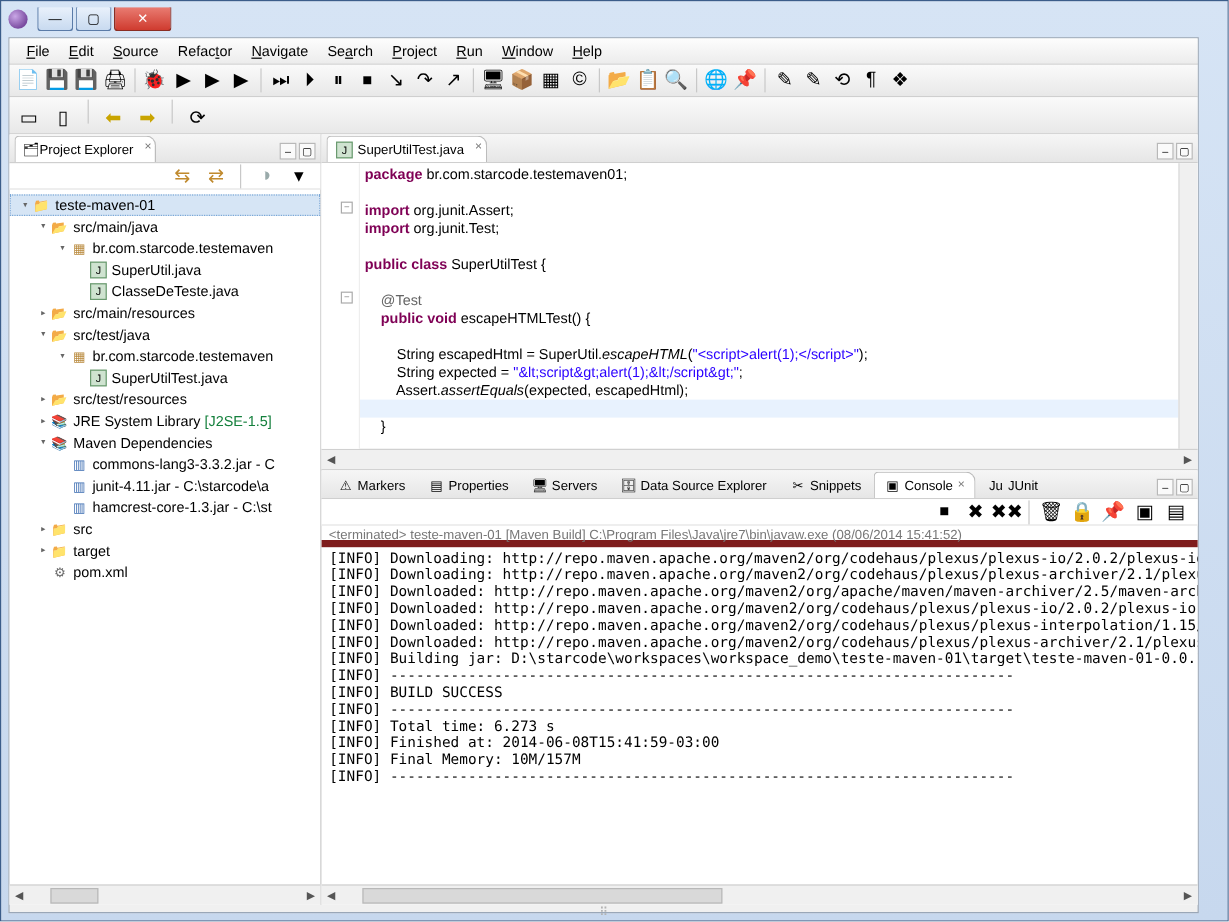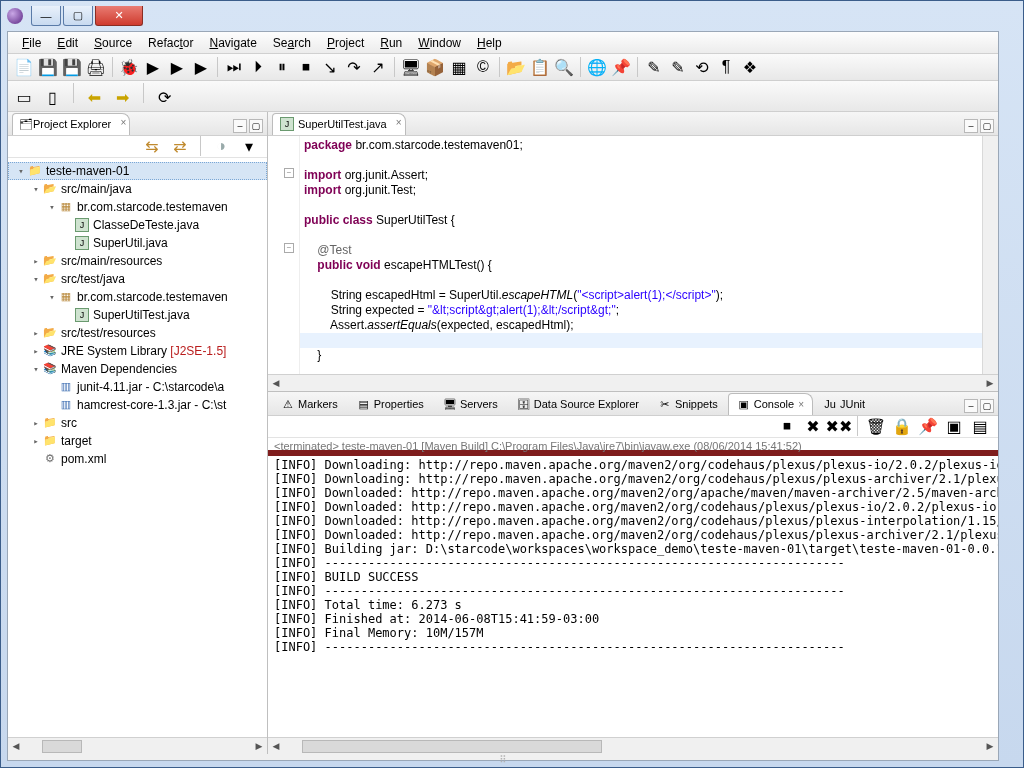--- a/index.html
+++ b/index.html
@@ -191,26 +191,26 @@
               <span>src/main/java</span>
             </div>
             <div class="node" style="padding-left: 38px;">
               <span class="tw">▾</span>
               <span class="ico pkg"></span>
               <span>br.com.starcode.testemaven</span>
             </div>
             <div class="node" style="padding-left: 54px;">
               <span class="tw"></span>
               <span class="ico java"></span>
+              <span>SuperUtil.java</span>
+            </div>
+            <div class="node" style="padding-left: 54px;">
+              <span class="tw"></span>
+              <span class="ico java"></span>
               <span>ClasseDeTeste.java</span>
-            </div>
-            <div class="node" style="padding-left: 54px;">
-              <span class="tw"></span>
-              <span class="ico java"></span>
-              <span>SuperUtil.java</span>
             </div>
             <div class="node" style="padding-left: 22px;">
               <span class="tw">▸</span>
               <span class="ico fld"></span>
               <span>src/main/resources</span>
             </div>
             <div class="node" style="padding-left: 22px;">
               <span class="tw">▾</span>
               <span class="ico fld"></span>
               <span>src/test/java</span>
@@ -226,26 +226,31 @@
               <span>SuperUtilTest.java</span>
             </div>
             <div class="node" style="padding-left: 22px;">
               <span class="tw">▸</span>
               <span class="ico fld"></span>
               <span>src/test/resources</span>
             </div>
             <div class="node" style="padding-left: 22px;">
               <span class="tw">▸</span>
               <span class="ico lib"></span>
-              <span>JRE System Library <span style="color:#b91c1c">[J2SE-1.5]</span></span>
+              <span>JRE System Library <span style="color:#15803d">[J2SE-1.5]</span></span>
             </div>
             <div class="node" style="padding-left: 22px;">
               <span class="tw">▾</span>
               <span class="ico lib"></span>
               <span>Maven Dependencies</span>
+            </div>
+            <div class="node" style="padding-left: 38px;">
+              <span class="tw"></span>
+              <span class="ico jar"></span>
+              <span>commons-lang3-3.3.2.jar - C</span>
             </div>
             <div class="node" style="padding-left: 38px;">
               <span class="tw"></span>
               <span class="ico jar"></span>
               <span>junit-4.11.jar - C:\starcode\a</span>
             </div>
             <div class="node" style="padding-left: 38px;">
               <span class="tw"></span>
               <span class="ico jar"></span>
               <span>hamcrest-core-1.3.jar - C:\st</span>

